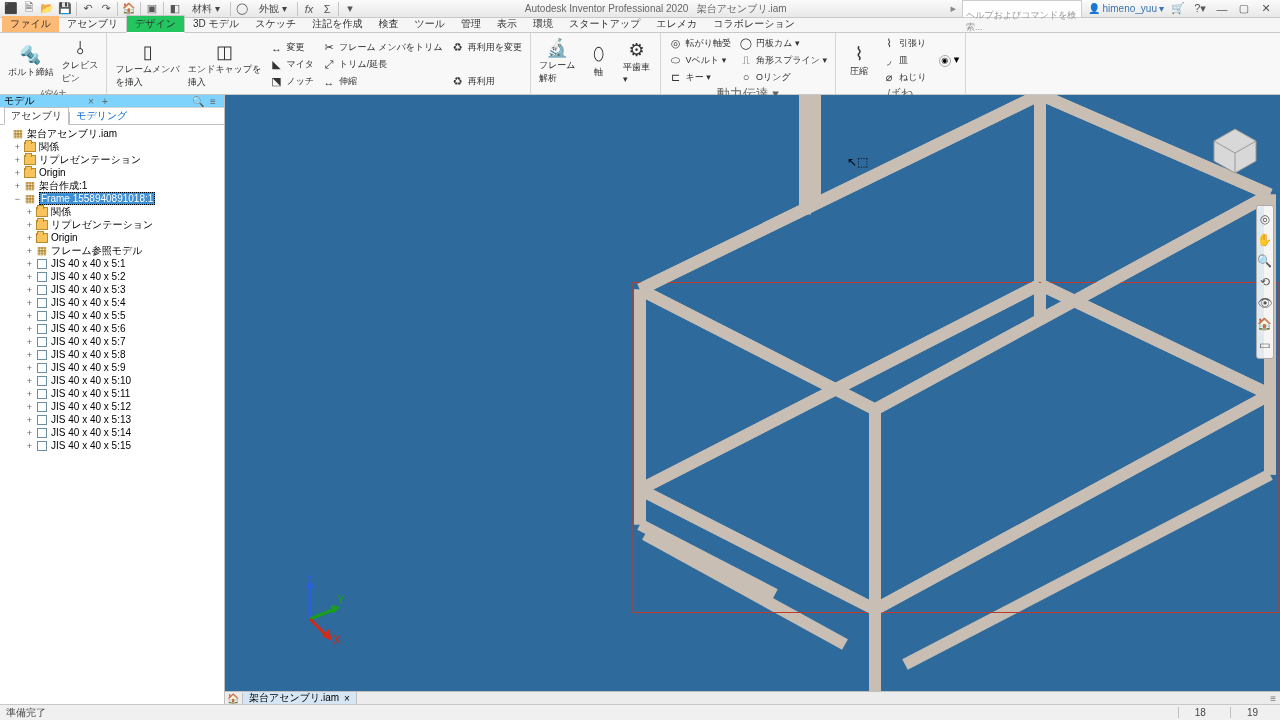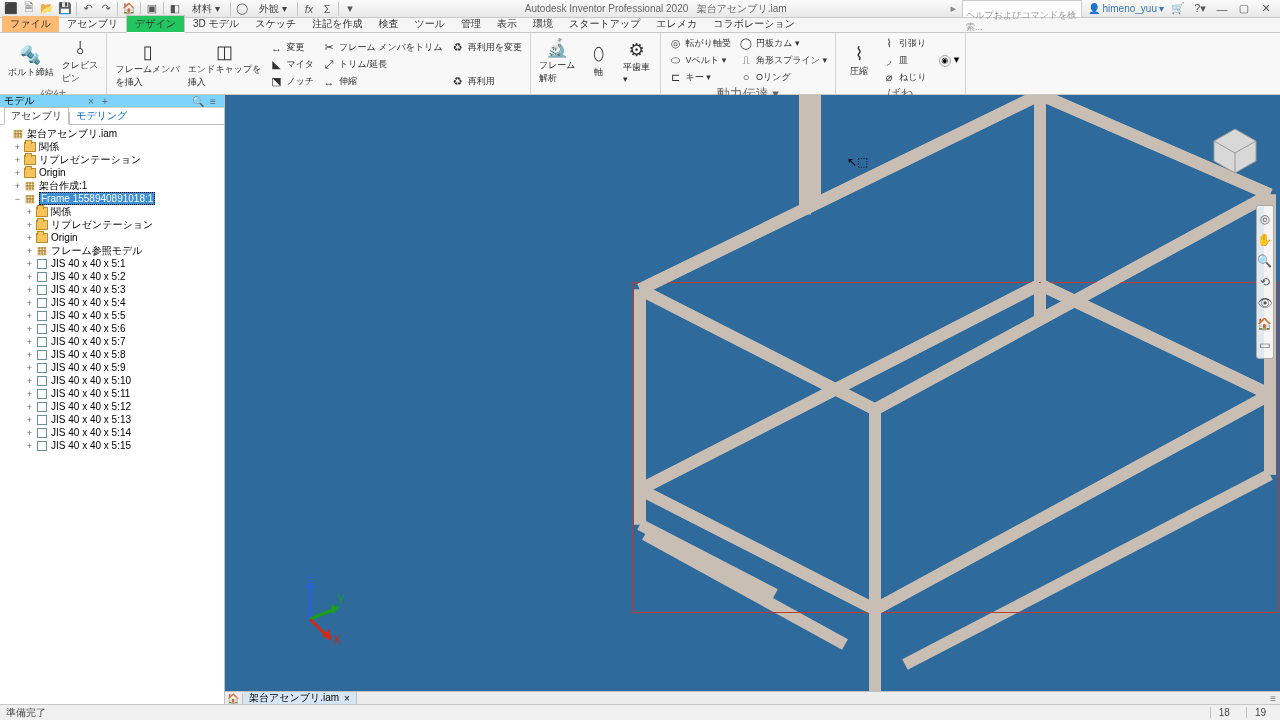--- a/index.html
+++ b/index.html
@@ -68,21 +68,21 @@
 .frame-svg .edge { stroke: #c23a2a; stroke-width: 1; fill: none; }
 
 
 .doctabs { height: 13px; background: #ececec; border-top: 1px solid #c0c0c0; display: flex; align-items: center; font-size: 10px; }
 .doctabs .home { width: 18px; text-align: center; border-right: 1px solid #c0c0c0; }
 .doctabs .dtab { padding: 0 6px; background: #d6e6f5; border-right: 1px solid #c0c0c0; display: inline-flex; align-items: center; gap: 5px; height: 100%; }
 
 
 .statusbar { position: absolute; left: 0; right: 0; bottom: 0; height: 16px; background: #f0f0f0; border-top: 1px solid #c9c9c9; display: flex; align-items: center; font-size: 10px; padding: 0 6px; color: #444; }
 .statusbar .push { margin-left: auto; display: flex; gap: 8px; }
-.statusbar .cell { border-left: 1px solid #c0c0c0; padding: 0 8px; }
+.statusbar .cell { border-left: 1px solid #c0c0c0; padding: 0 16px; }
 </style>
 </head>
 <body>
 
 <div class="titlebar">
   <div class="qat">
     <span class="ico orange">⬛</span>
     <span class="ico">🗎</span>
     <span class="ico">📂</span>
     <span class="ico">💾</span>

